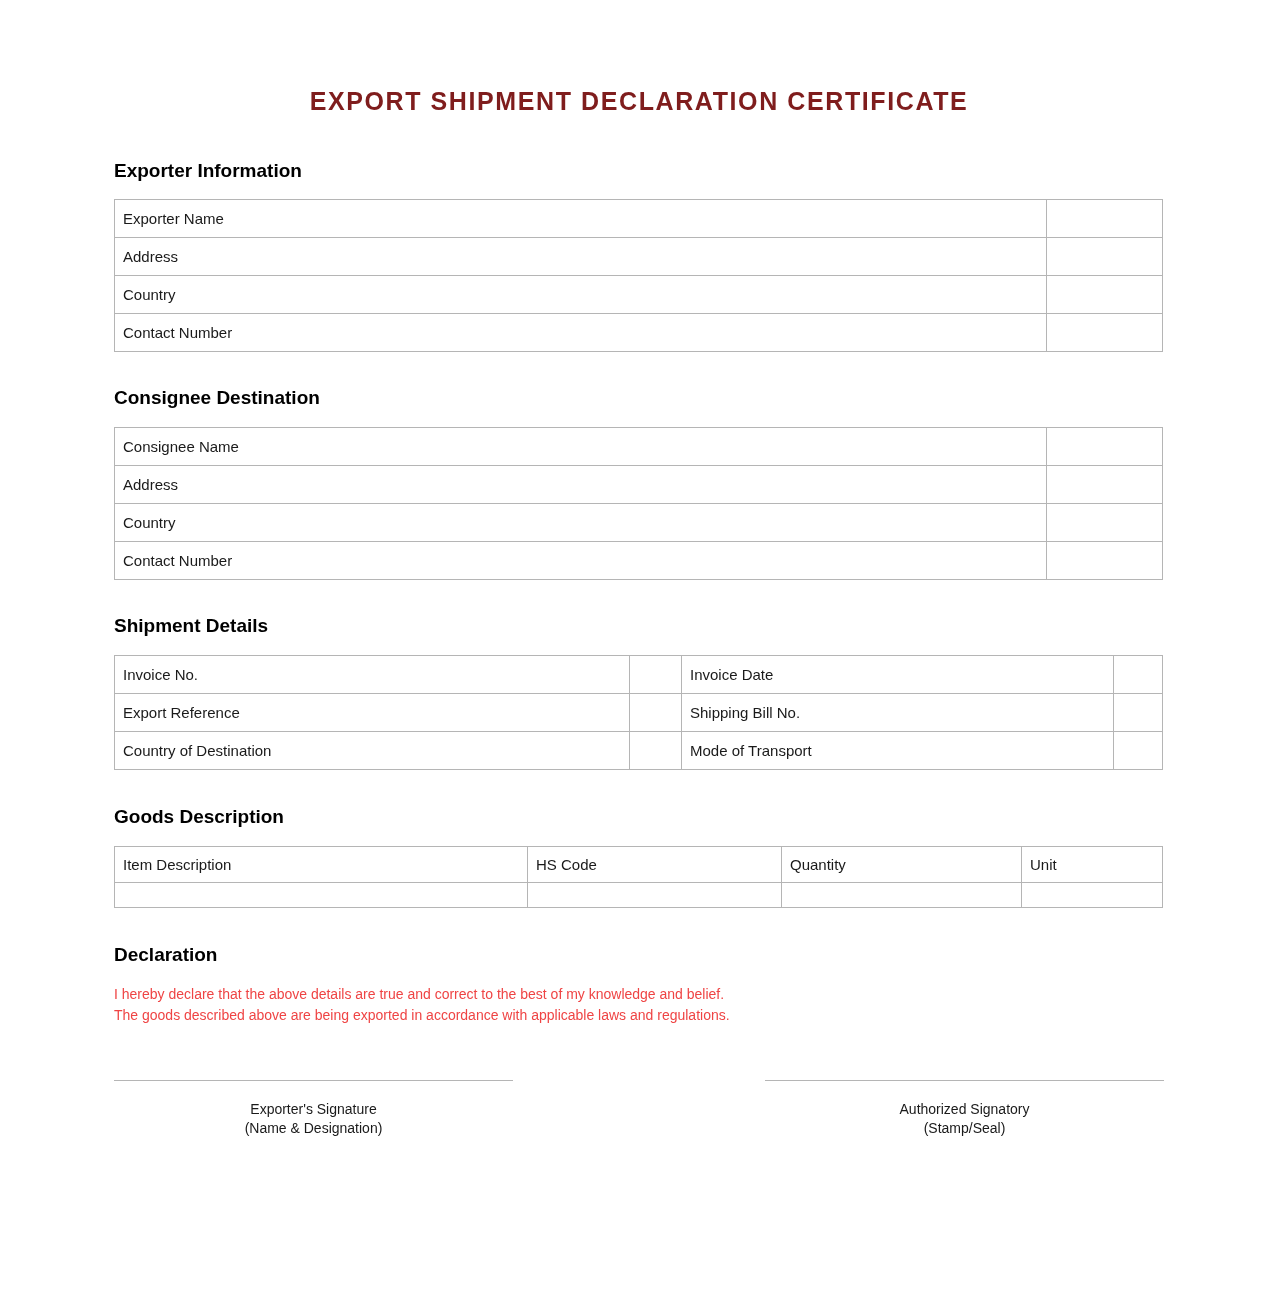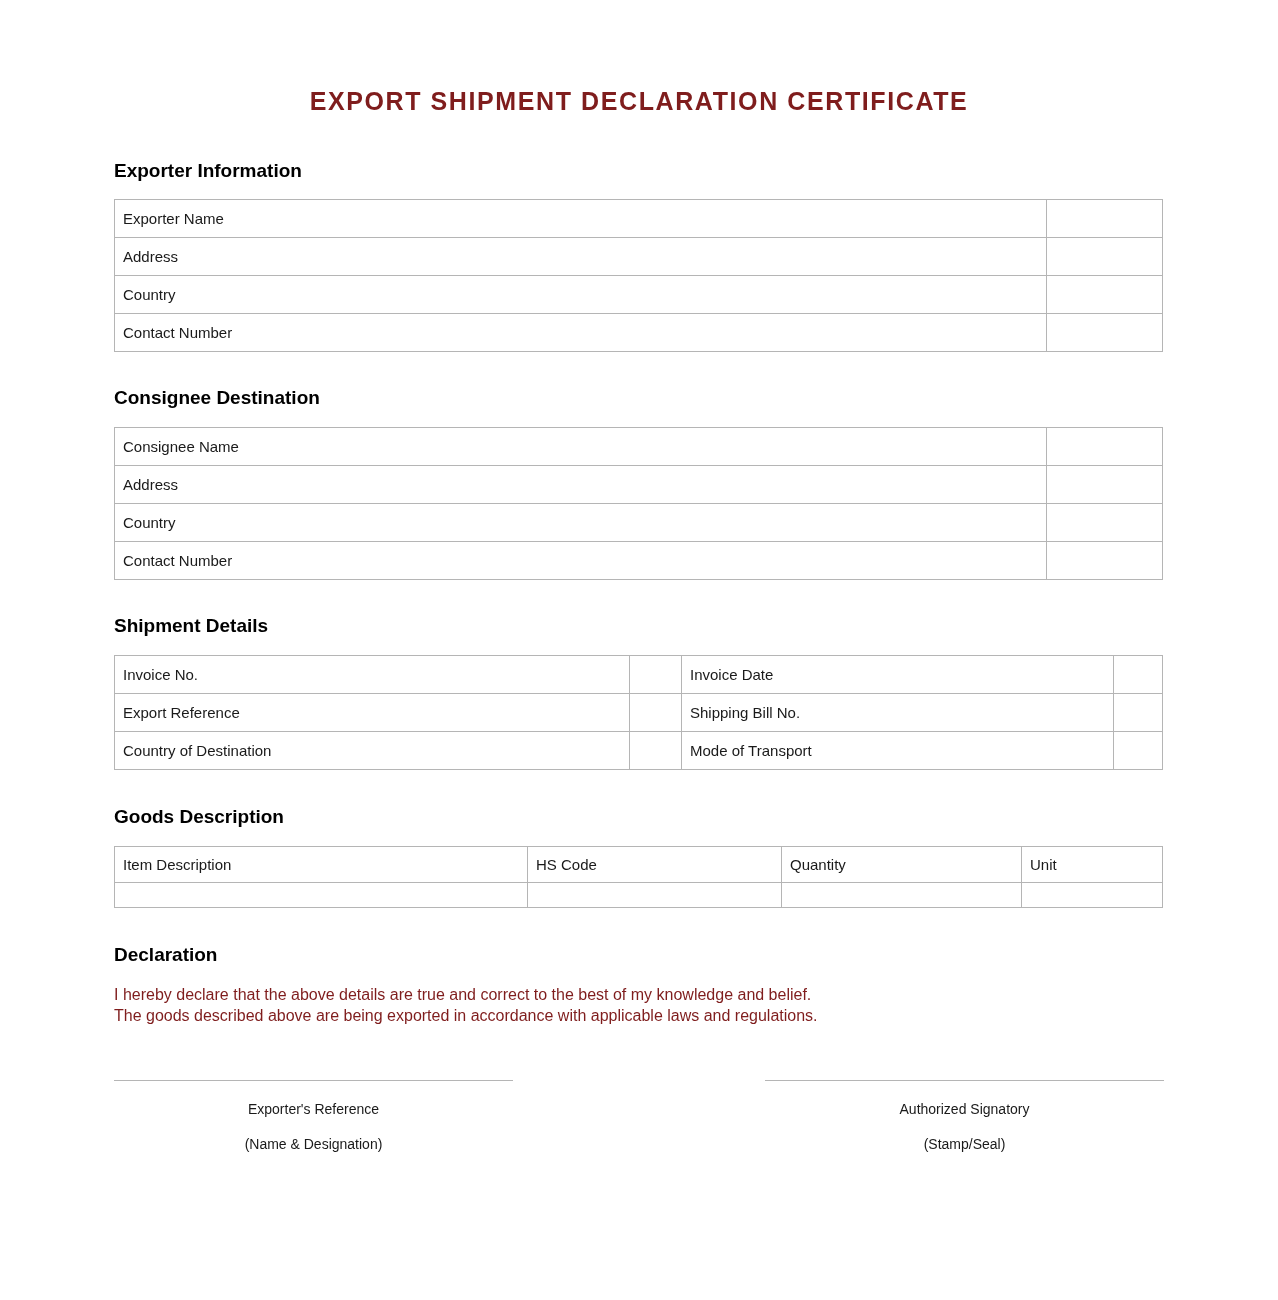--- a/index.html
+++ b/index.html
@@ -79,23 +79,23 @@
   
   .goods-table .g1 { width: 413px; }
   .goods-table .g2 { width: 254px; }
   .goods-table .g3 { width: 240px; }
   .goods-table .g4 { width: 141px; }
   .goods-table thead td { height: 35px; }
   .goods-table tbody td { height: 24px; }
 
   .declaration-body {
     margin-top: 18px;
-    font-size: 16px;
+    font-size: 14px;
     line-height: 21px;
-    color: #7f1d1d;
+    color: #ef4444;
   }
   .declaration-body .line { display: block; white-space: nowrap; }
 
   .signatures {
     margin-top: 54px;
     width: 1050px;
     display: flex;
     justify-content: space-between;
   }
   .sig-block {
@@ -106,21 +106,21 @@
     height: 0;
     border-top: 1px solid #b5b5b5;
     width: 100%;
   }
   .sig-caption {
     margin-top: 19px;
     font-size: 14px;
     line-height: 19px;
     color: #1a1a1a;
   }
-  .sig-caption .sub { display: block; margin-top: 16px; }
+  .sig-caption .sub { display: block; }
 </style>
 </head>
 <body>
 
 <div class="page">
 
   <h1 class="doc-title">EXPORT SHIPMENT DECLARATION CERTIFICATE</h1>
 
   <div class="section sec-exporter">
     <div class="section-heading">Exporter Information</div>
@@ -243,21 +243,21 @@
     <div class="declaration-body">
       <span class="line">I hereby declare that the above details are true and correct to the best of my knowledge and belief.</span>
       <span class="line">The goods described above are being exported in accordance with applicable laws and regulations.</span>
     </div>
   </div>
 
   <div class="signatures">
     <div class="sig-block">
       <div class="sig-line"></div>
       <div class="sig-caption">
-        <span>Exporter's Reference</span>
+        <span>Exporter's Signature</span>
         <span class="sub">(Name &amp; Designation)</span>
       </div>
     </div>
     <div class="sig-block">
       <div class="sig-line"></div>
       <div class="sig-caption">
         <span>Authorized Signatory</span>
         <span class="sub">(Stamp/Seal)</span>
       </div>
     </div>

